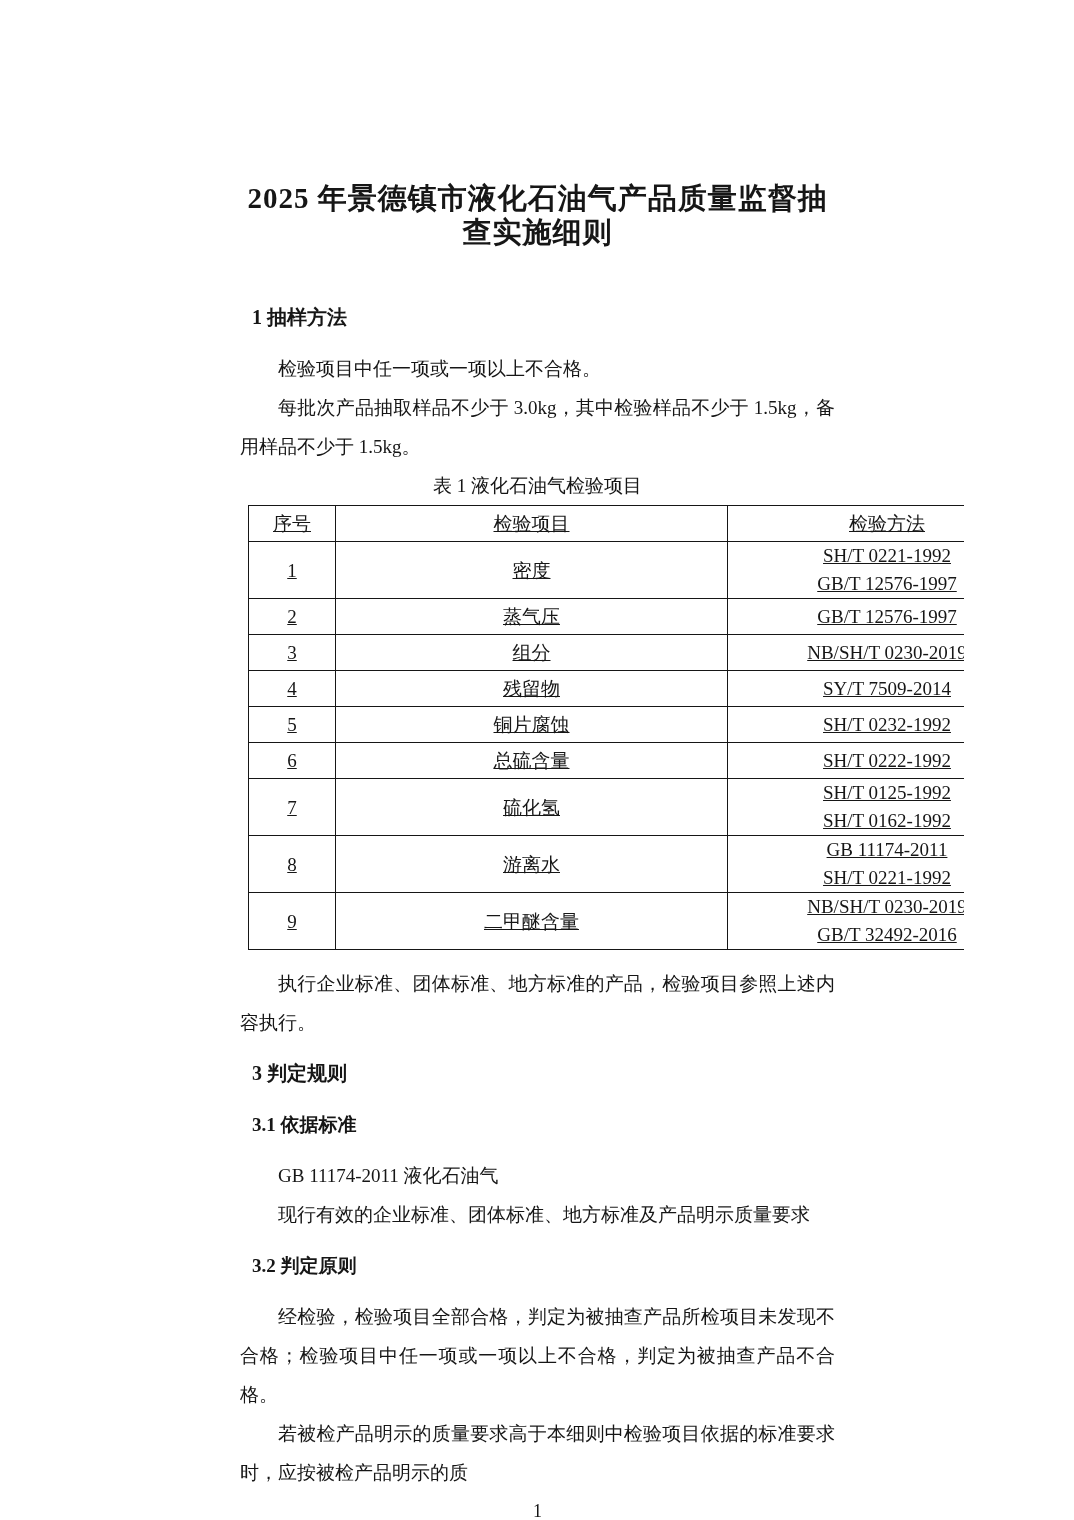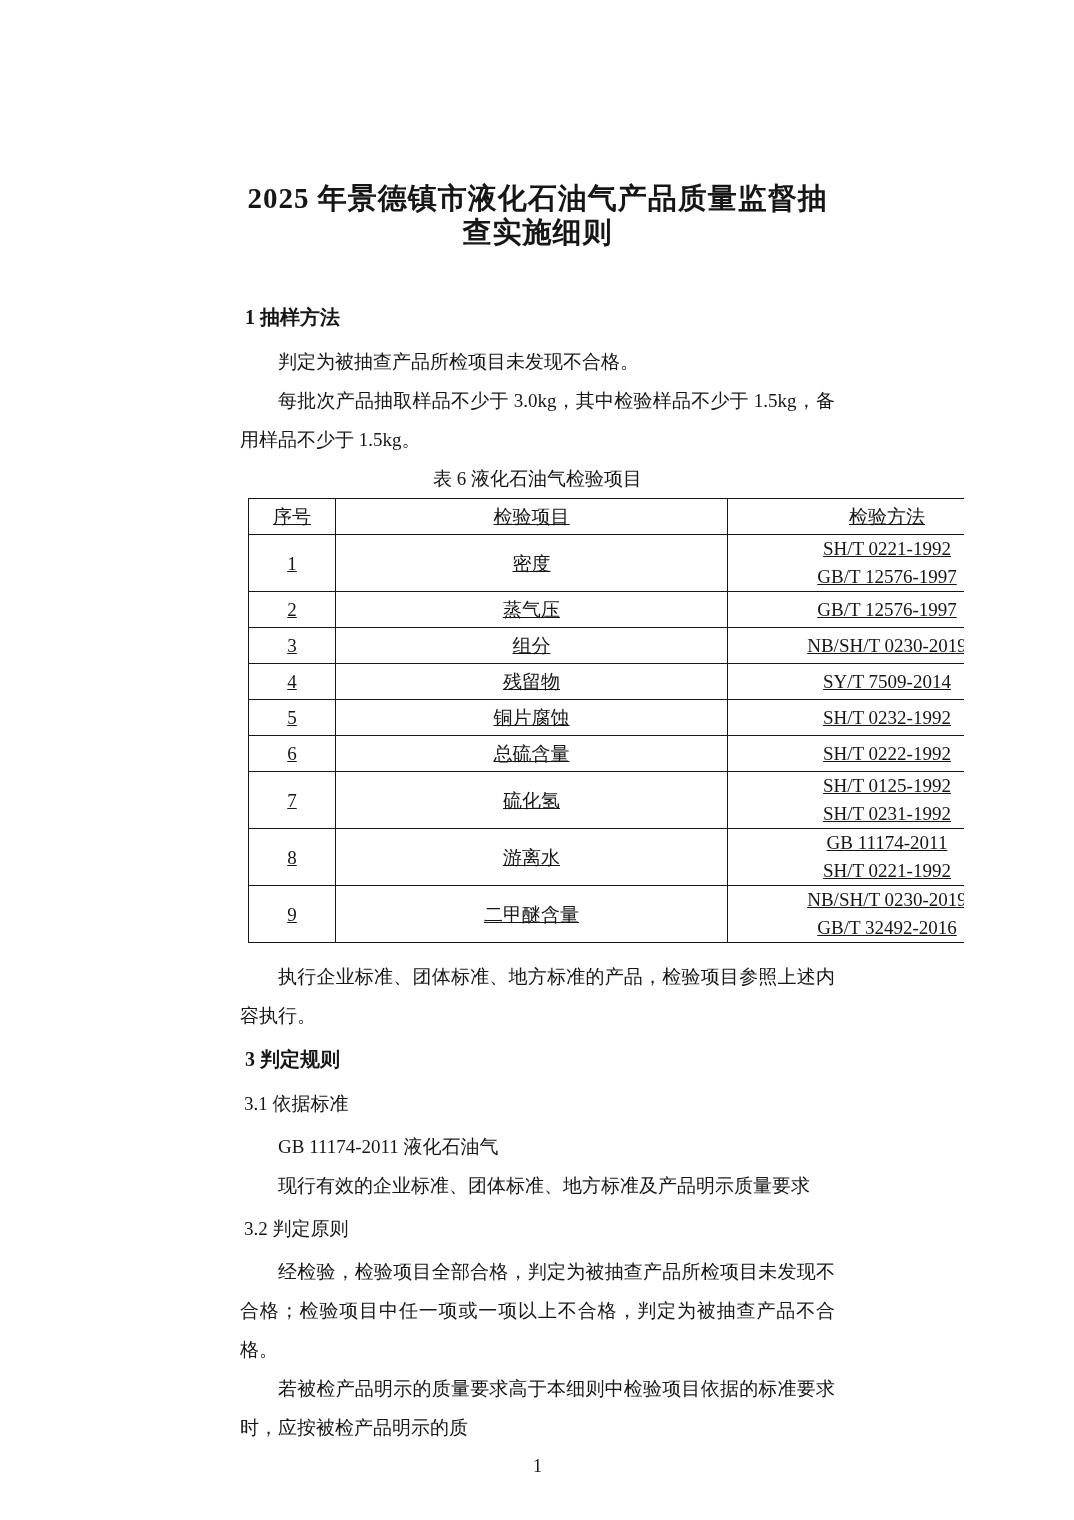--- a/index.html
+++ b/index.html
@@ -24,31 +24,31 @@
   .doc-title {
     margin: 0;
     padding-top: 181px;
     font-size: 29px;
     line-height: 34px;
     font-weight: bold;
     text-align: center;
     letter-spacing: 1px;
   }
   .sec-heading {
-    margin: 5px;
+    margin: 12px;
     font-size: 20px;
     line-height: 39px;
     font-weight: bold;
     text-align: left;
   }
   .sub-heading {
-    margin: 4px;
+    margin: 12px;
     font-size: 19px;
     line-height: 39px;
-    font-weight: normal;
+    font-weight: bold;
     text-align: left;
   }
   .mt-first { margin-top: 49px; }
   p {
     margin: 0;
     text-align: justify;
   }
   .indent { text-indent: 2em; }
   .after-table { margin-top: 14px; }
   .table-caption {
@@ -82,24 +82,24 @@
   }
 </style>
 </head>
 <body>
 
 <div class="page">
 
   <h1 class="doc-title">2025 年景德镇市液化石油气产品质量监督抽查实施细则</h1>
 
   <h2 class="sec-heading mt-first">1 抽样方法</h2>
-  <p class="indent">判定为被抽查产品所检项目未发现不合格。</p>
+  <p class="indent">检验项目中任一项或一项以上不合格。</p>
   <p class="indent">每批次产品抽取样品不少于 3.0kg，其中检验样品不少于 1.5kg，备用样品不少于 1.5kg。</p>
 
-  <div class="table-caption">表 6 液化石油气检验项目</div>
+  <div class="table-caption">表 1 液化石油气检验项目</div>
 
   <table class="items">
     <colgroup>
       <col class="col-no">
         <col class="col-item">
         <col class="col-method">
     </colgroup>
     <thead>
       <tr>
         <th>序号</th>
@@ -139,21 +139,21 @@
       <tr>
         <td>6</td>
         <td>总硫含量</td>
         <td>SH/T 0222-1992</td>
       </tr>
       <tr>
         <td>7</td>
         <td>硫化氢</td>
         <td>
           <div class="method-line">SH/T 0125-1992</div>
-          <div class="method-line">SH/T 0231-1992</div>
+          <div class="method-line">SH/T 0162-1992</div>
         </td>
       </tr>
       <tr>
         <td>8</td>
         <td>游离水</td>
         <td>
           <div class="method-line">GB 11174-2011</div>
           <div class="method-line">SH/T 0221-1992</div>
         </td>
       </tr>

